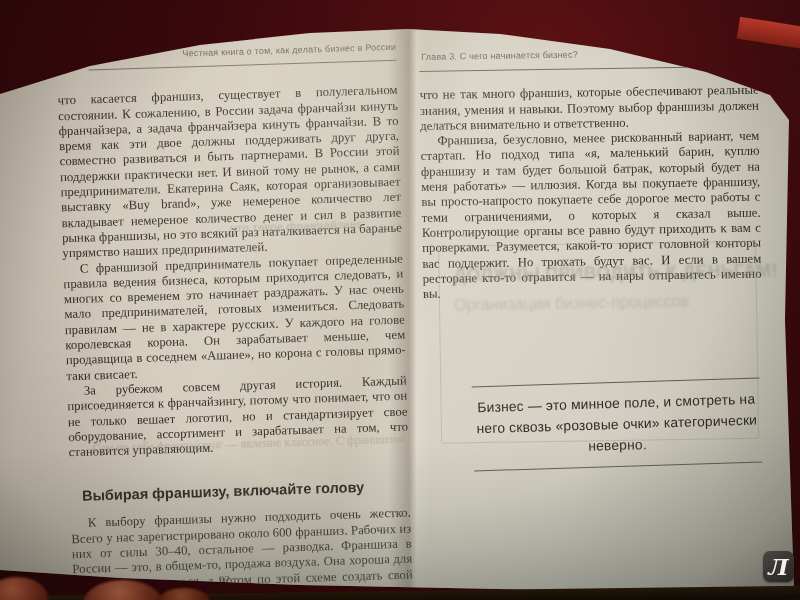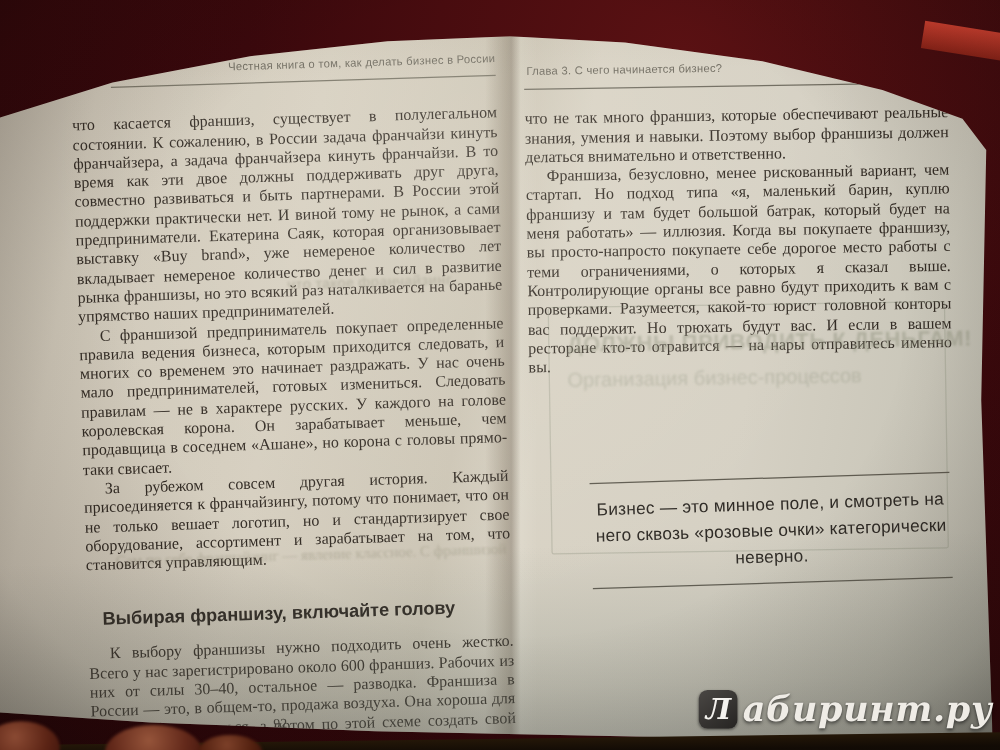--- a/index.html
+++ b/index.html
@@ -124,16 +124,15 @@
 
   <div class="vignette"></div>
   <div class="bottom-band"></div>
 
   <div class="finger finger-1"></div>
   <div class="finger finger-2"></div>
   <div class="finger finger-3"></div>
 
   <div class="watermark">
     <div class="wm-badge">Л</div>
-    <div class="wm-text">абиринт.ру</div>
   </div>
 
 </div>
 
 </body></html>

